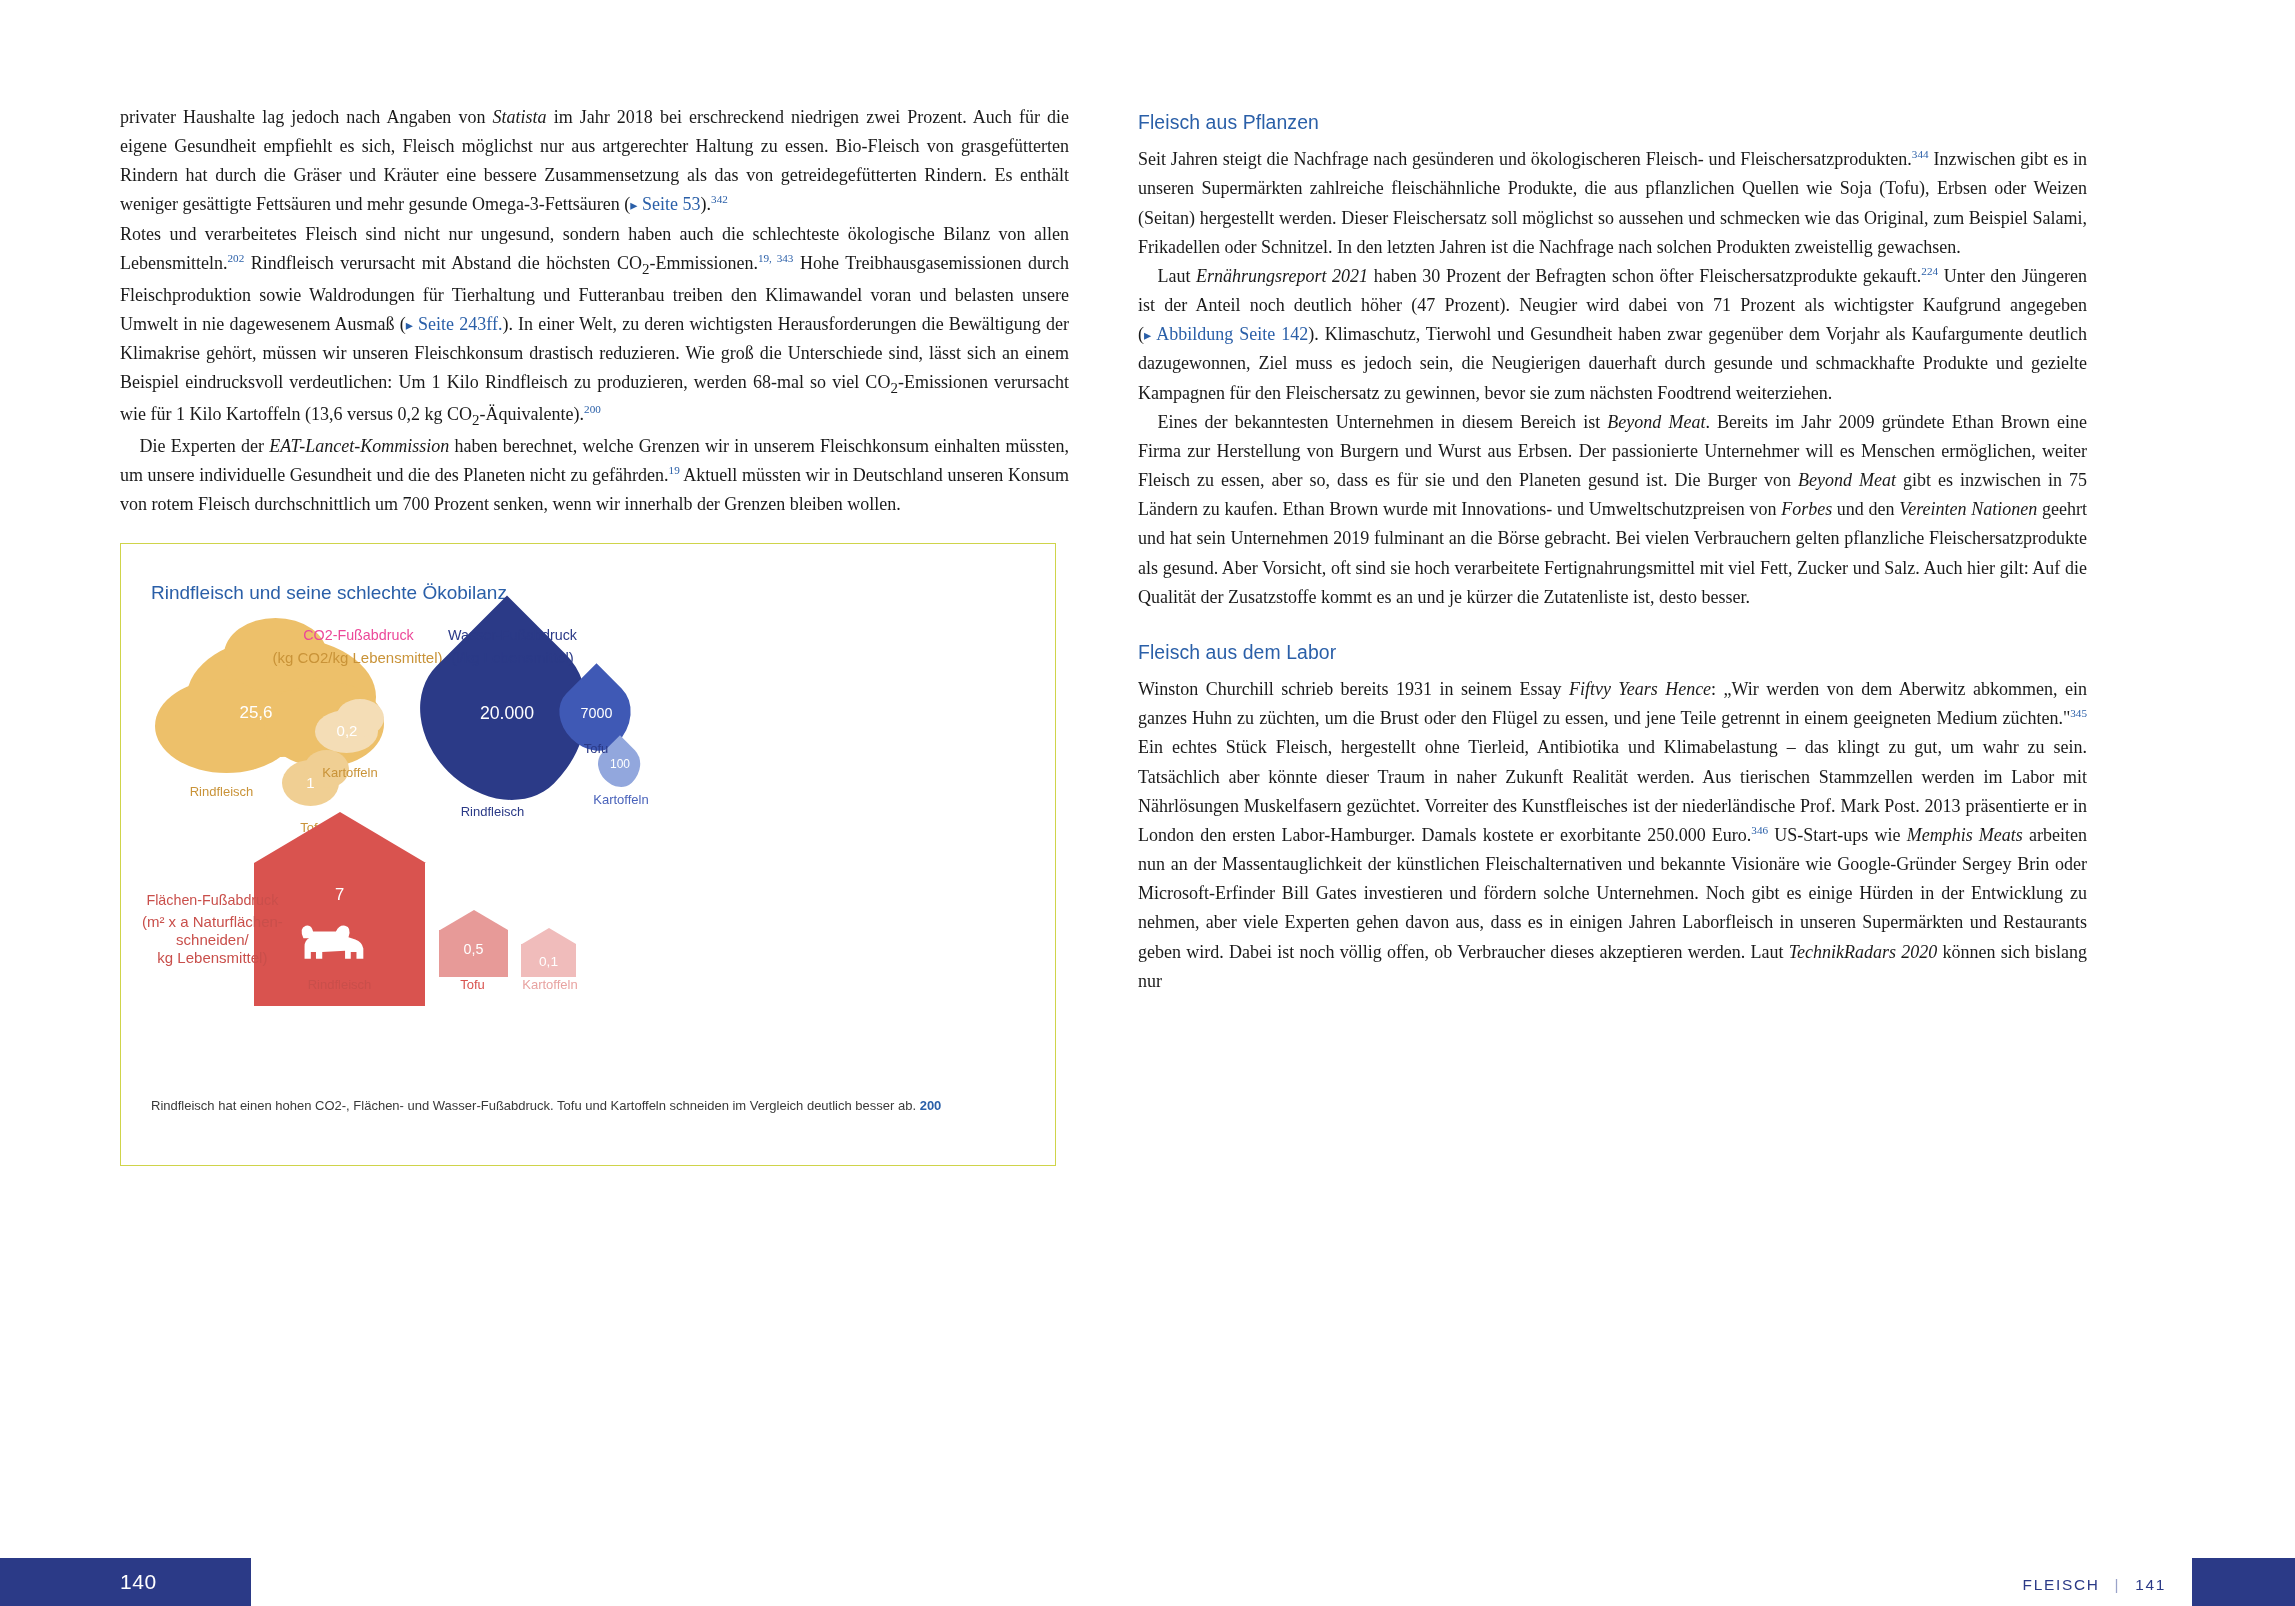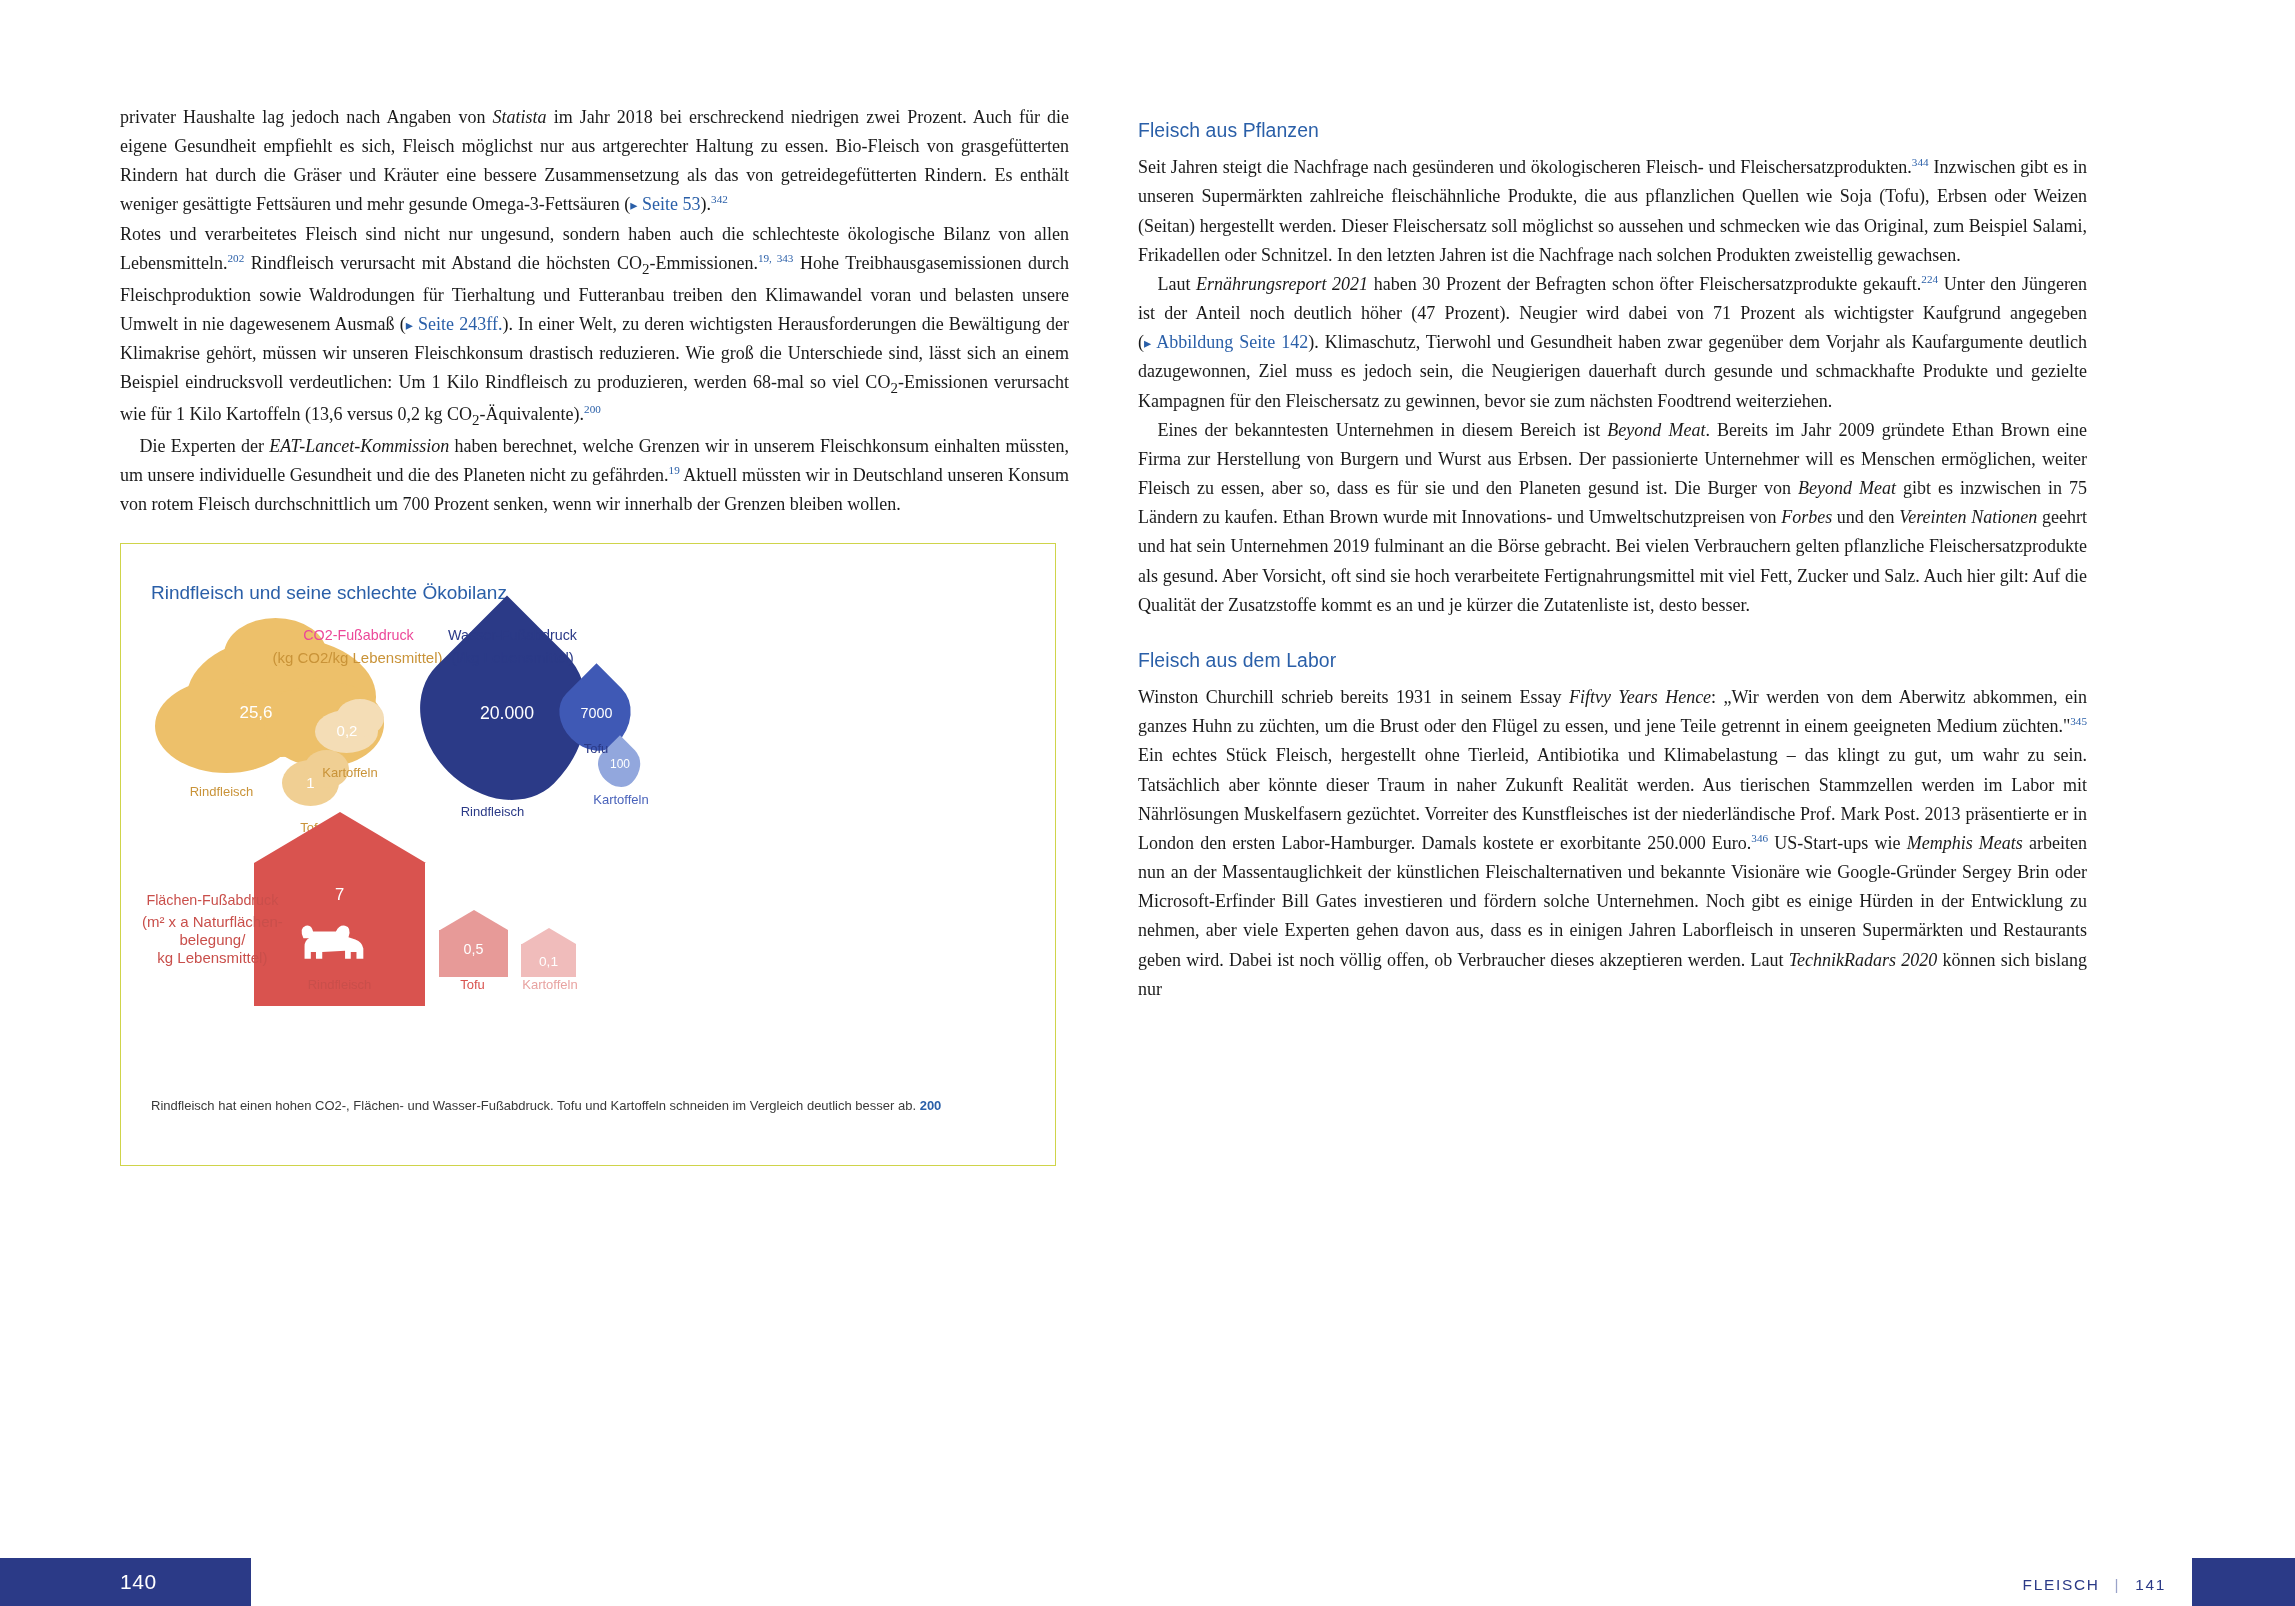--- a/index.html
+++ b/index.html
@@ -217,37 +217,37 @@
       <div class="val" style="left:318px;top:394px;width:69px;font-size:14.3px;">0,5</div>
 
       <div class="house pink2" style="left:400px;top:384px;width:55px;">
         <div class="roof" style="border-left-width:27.4px;border-right-width:27.4px;border-bottom-width:16px;"></div>
         <div class="body" style="width:55px;height:33px;"></div>
       </div>
       <div class="val" style="left:400px;top:407px;width:55px;font-size:13.7px;">0,1</div>
 
       <div class="lbl head" style="left:11.4px;top:345px;width:160px;color:#c94f4b;">Flächen-Fußabdruck</div>
       <div class="lbl sub" style="left:11.4px;top:366px;width:160px;color:#c94f4b;">(m² x a Naturflächen-</div>
-      <div class="lbl sub" style="left:11.4px;top:384px;width:160px;color:#c94f4b;">belegung/</div>
+      <div class="lbl sub" style="left:11.4px;top:384px;width:160px;color:#c94f4b;">schneiden/</div>
       <div class="lbl sub" style="left:11.4px;top:402px;width:160px;color:#c94f4b;">kg Lebensmittel)</div>
 
       <div class="catlbl" style="left:133px;top:430px;width:171px;color:#c94f4b;">Rindfleisch</div>
       <div class="catlbl" style="left:306px;top:430px;width:91px;color:#d9534f;">Tofu</div>
       <div class="catlbl" style="left:386px;top:430px;width:86px;color:#e8a3a1;">Kartoffeln</div>
 
       <div class="fig-caption">
         <span>Rindfleisch hat einen hohen CO2-, Flächen- und Wasser-Fußabdruck. Tofu und Kartoffeln schneiden im Vergleich deutlich besser ab.</span>
         <span class="ref">200</span>
       </div>
     </div>
   </div>
 
   <div class="col">
 
-    <h2 class="section first" style="margin-top:12px;">Fleisch aus Pflanzen</h2>
+    <h2 class="section first" style="margin-top:4px;">Fleisch aus Pflanzen</h2>
 
     <p>Seit Jahren steigt die Nachfrage nach gesünderen und ökologischeren Fleisch- und Fleischersatzprodukten.<span class="ref"><sup>344</sup></span> Inzwischen gibt es in unseren Supermärkten zahlreiche fleischähnliche Produkte, die aus pflanzlichen Quellen wie Soja (Tofu), Erbsen oder Weizen (Seitan) hergestellt werden. Dieser Fleischersatz soll möglichst so aussehen und schmecken wie das Original, zum Beispiel Salami, Frikadellen oder Schnitzel. In den letzten Jahren ist die Nachfrage nach solchen Produkten zweistellig gewachsen.</p>
 
     <p class="indent">Laut <i>Ernährungsreport 2021</i> haben 30 Prozent der Befragten schon öfter Fleischersatzprodukte gekauft.<span class="ref"><sup>224</sup></span> Unter den Jüngeren ist der Anteil noch deutlich höher (47 Prozent). Neugier wird dabei von 71 Prozent als wichtigster Kaufgrund angegeben (<span class="xref"><span class="tri">▸</span> Abbildung Seite 142</span>). Klimaschutz, Tierwohl und Gesundheit haben zwar gegenüber dem Vorjahr als Kaufargumente deutlich dazugewonnen, Ziel muss es jedoch sein, die Neugierigen dauerhaft durch gesunde und schmackhafte Produkte und gezielte Kampagnen für den Fleischersatz zu gewinnen, bevor sie zum nächsten Foodtrend weiterziehen.</p>
 
     <p class="indent">Eines der bekanntesten Unternehmen in diesem Bereich ist <i>Beyond Meat</i>. Bereits im Jahr 2009 gründete Ethan Brown eine Firma zur Herstellung von Burgern und Wurst aus Erbsen. Der passionierte Unternehmer will es Menschen ermöglichen, weiter Fleisch zu essen, aber so, dass es für sie und den Planeten gesund ist. Die Burger von <i>Beyond Meat</i> gibt es inzwischen in 75 Ländern zu kaufen. Ethan Brown wurde mit Innovations- und Umweltschutzpreisen von <i>Forbes</i> und den <i>Vereinten Nationen</i> geehrt und hat sein Unternehmen 2019 fulminant an die Börse gebracht. Bei vielen Verbrauchern gelten pflanzliche Fleischersatzprodukte als gesund. Aber Vorsicht, oft sind sie hoch verarbeitete Fertignahrungsmittel mit viel Fett, Zucker und Salz. Auch hier gilt: Auf die Qualität der Zusatzstoffe kommt es an und je kürzer die Zutatenliste ist, desto besser.</p>
 
     <h2 class="section">Fleisch aus dem Labor</h2>
 
     <p>Winston Churchill schrieb bereits 1931 in seinem Essay <i>Fiftvy Years Hence</i>: „Wir werden von dem Aberwitz abkommen, ein ganzes Huhn zu züchten, um die Brust oder den Flügel zu essen, und jene Teile getrennt in einem geeigneten Medium züchten."<span class="ref"><sup>345</sup></span> Ein echtes Stück Fleisch, hergestellt ohne Tierleid, Antibiotika und Klimabelastung – das klingt zu gut, um wahr zu sein. Tatsächlich aber könnte dieser Traum in naher Zukunft Realität werden. Aus tierischen Stammzellen werden im Labor mit Nährlösungen Muskelfasern gezüchtet. Vorreiter des Kunstfleisches ist der niederländische Prof. Mark Post. 2013 präsentierte er in London den ersten Labor-Hamburger. Damals kostete er exorbitante 250.000 Euro.<span class="ref"><sup>346</sup></span> US-Start-ups wie <i>Memphis Meats</i> arbeiten nun an der Massentauglichkeit der künstlichen Fleischalternativen und bekannte Visionäre wie Google-Gründer Sergey Brin oder Microsoft-Erfinder Bill Gates investieren und fördern solche Unternehmen. Noch gibt es einige Hürden in der Entwicklung zu nehmen, aber viele Experten gehen davon aus, dass es in einigen Jahren Laborfleisch in unseren Supermärkten und Restaurants geben wird.  Dabei ist noch völlig offen, ob Verbraucher dieses akzeptieren werden. Laut <i>TechnikRadars 2020</i> können sich bislang nur</p>

